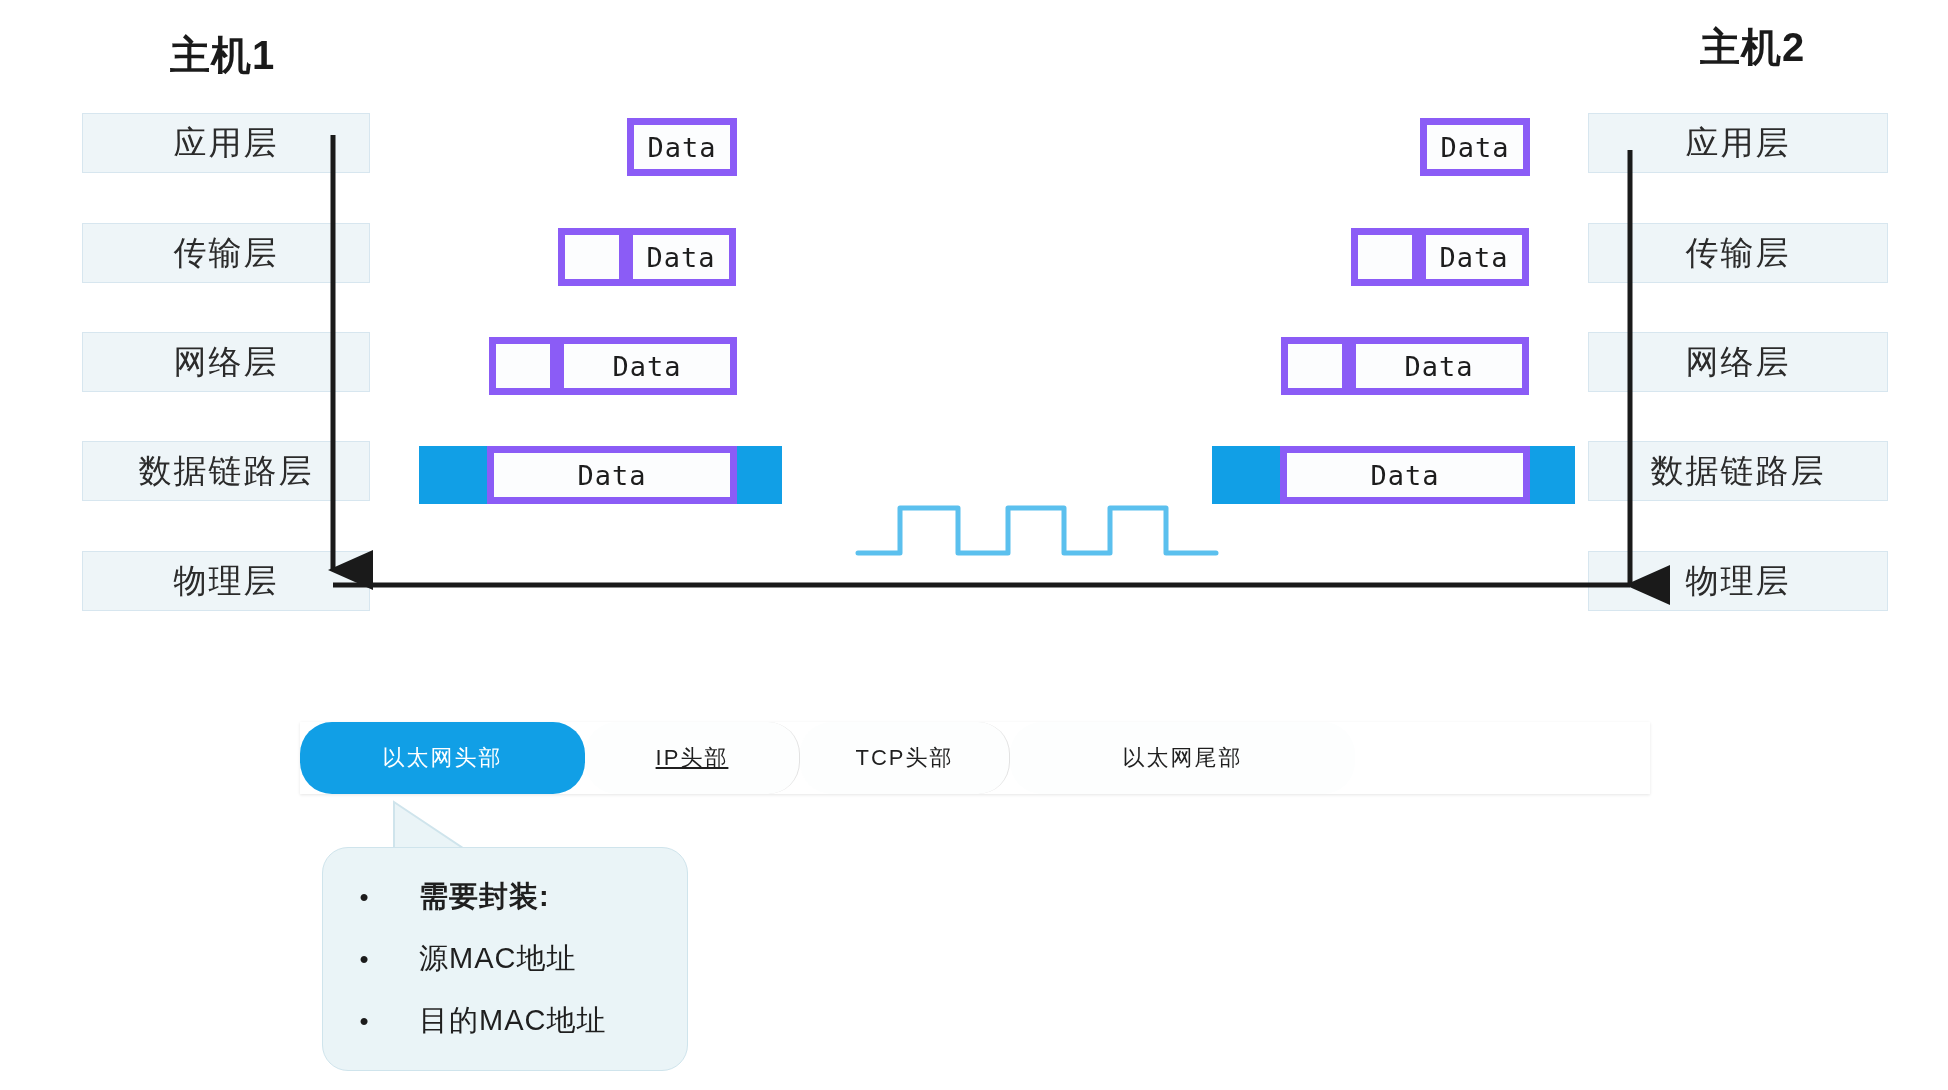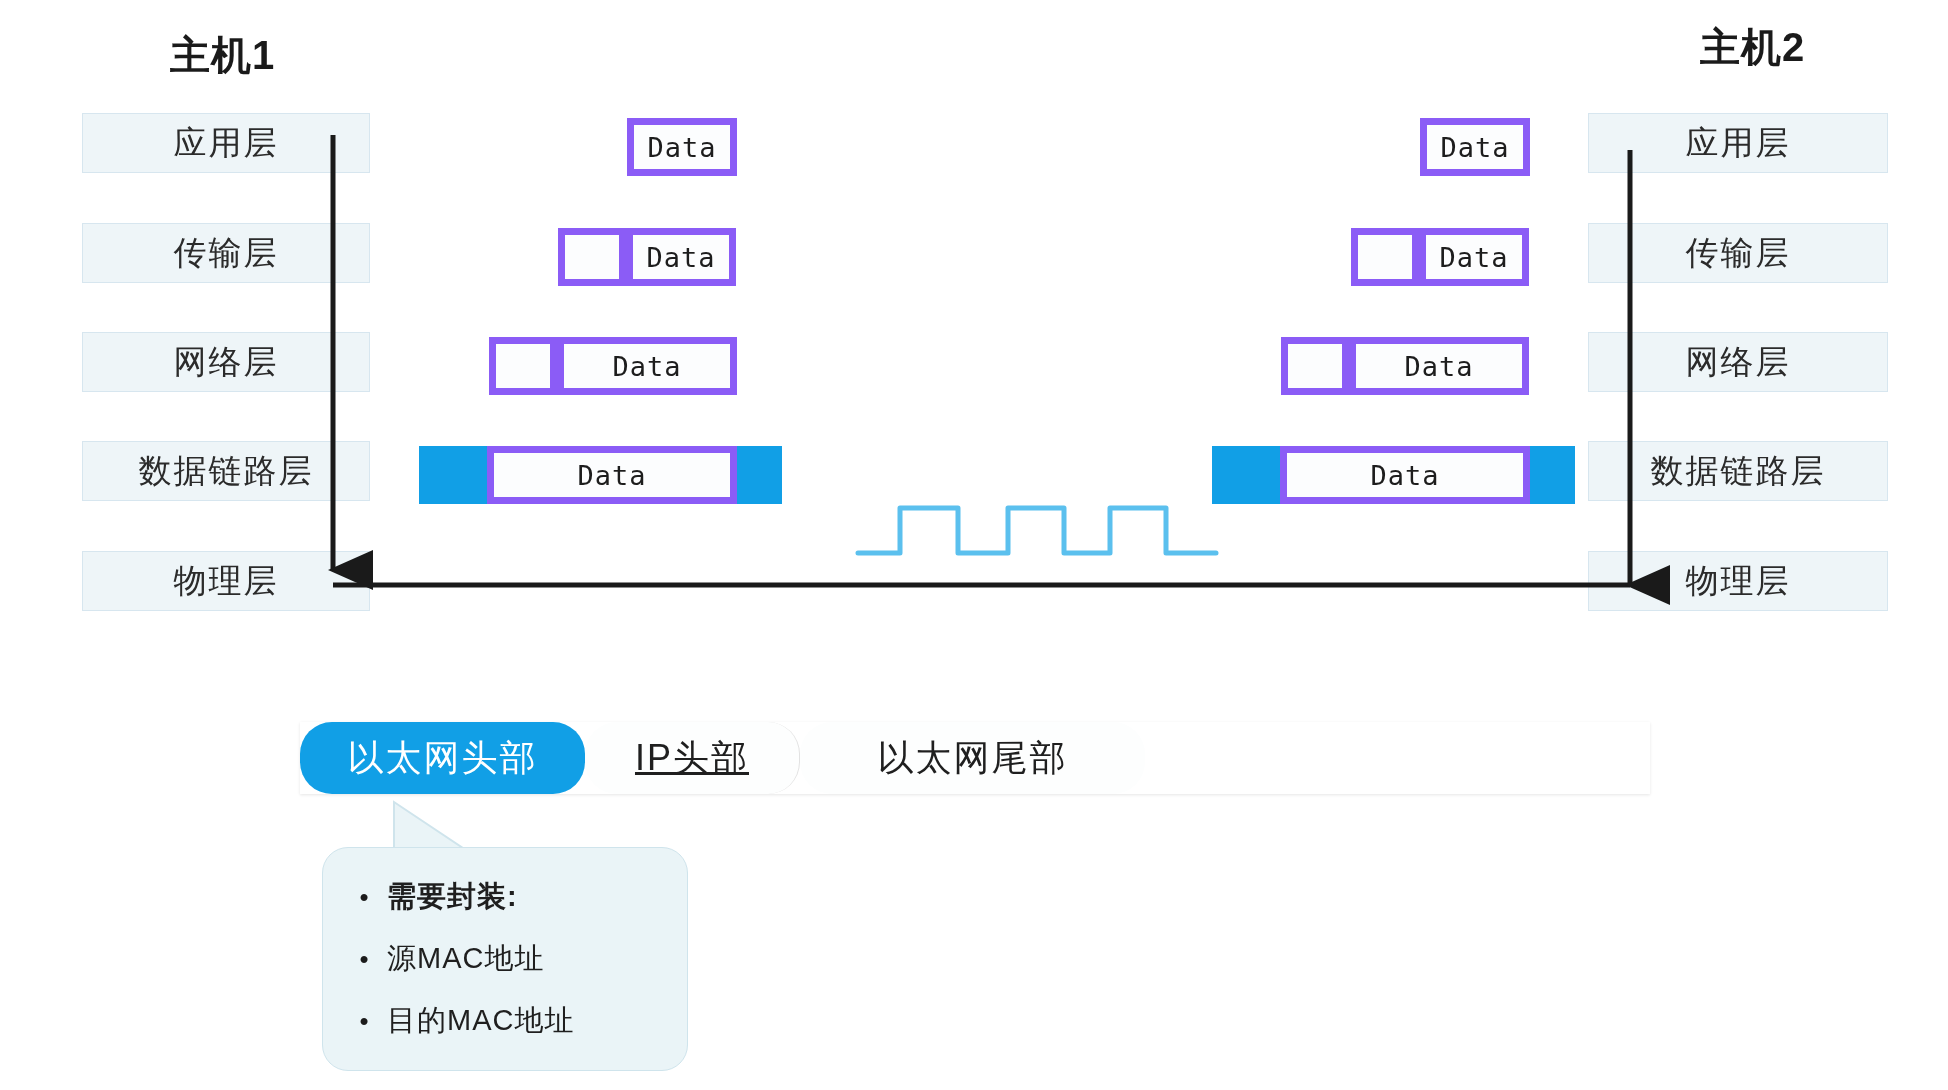--- a/index.html
+++ b/index.html
@@ -71,21 +71,21 @@
     display:flex;
     box-sizing:border-box;
     height:72px;
     box-shadow:0 1px 3px rgba(0,0,0,0.10);
   }
   #frame-bar .fcell{
     box-sizing:border-box;
     display:flex;
     align-items:center;
     justify-content:center;
-    font-size:36px;
+    font-size:22px;
     letter-spacing:2px;
     color:#1f1f1f;
     background:#fdfefe;
     border-right:1px solid #e2e2e2;
     white-space:nowrap;
     border-radius:32px;
   }
   #frame-bar .fcell.accent{
     background:#119fe6;
     color:#ffffff;
@@ -112,21 +112,21 @@
   }
   #callout .cline .bullet{
     width:46px;
     flex:0 0 46px;
     text-align:center;
     font-size:26px;
     line-height:1;
     color:#1b1b1b;
   }
   #callout .cline.bold .ctext{font-weight:bold;}
-  #callout .ctext{letter-spacing:1px;}
+  #callout .ctext{letter-spacing:1px;margin-left:32px;}
   #callout-tail{position:absolute;pointer-events:none;}
 </style>
 </head>
 <body>
 
 <div id="stage">
 
   <div class="host-title" style="left:170px;top:28px;">主机1</div>
   <div class="host-title" style="left:1700px;top:20px;text-align:right;">主机2</div>
 
@@ -224,20 +224,21 @@
     <g>
       <path d="M858,553 L900,553 L900,508 L958,508 L958,553
                L1008,553 L1008,508 L1064,508 L1064,553
                L1110,553 L1110,508 L1166,508 L1166,553 L1216,553" stroke="#5bc0ee" stroke-width="5" fill="none" stroke-linejoin="round" stroke-linecap="round"></path>
     </g>
   </svg>
 
   <div id="frame-bar" style="left:300px;top:722px;width:1350px;">
     <div class="fcell accent" style="width:285px;">以太网头部</div>
     <div class="fcell" style="width:215px;text-decoration:underline;">IP头部</div>
+    <div class="fcell" style="width:210px;">TCP头部</div>
     <div class="fcell" style="width:345px;">以太网尾部</div>
   </div>
 
   <svg id="callout-tail" style="left:318px;top:796px;width:260px;height:80px;" viewBox="0 0 260 80">
     <path d="M76,72 L76,6 L148,54 L244,62 L244,78 Z" fill="#eaf4f7" stroke="#cfe4ec" stroke-width="2"></path>
   </svg>
 
   <div id="callout" style="left:322px;top:847px;width:366px;">
     <div class="cline bold">
       <span class="bullet">•</span>

